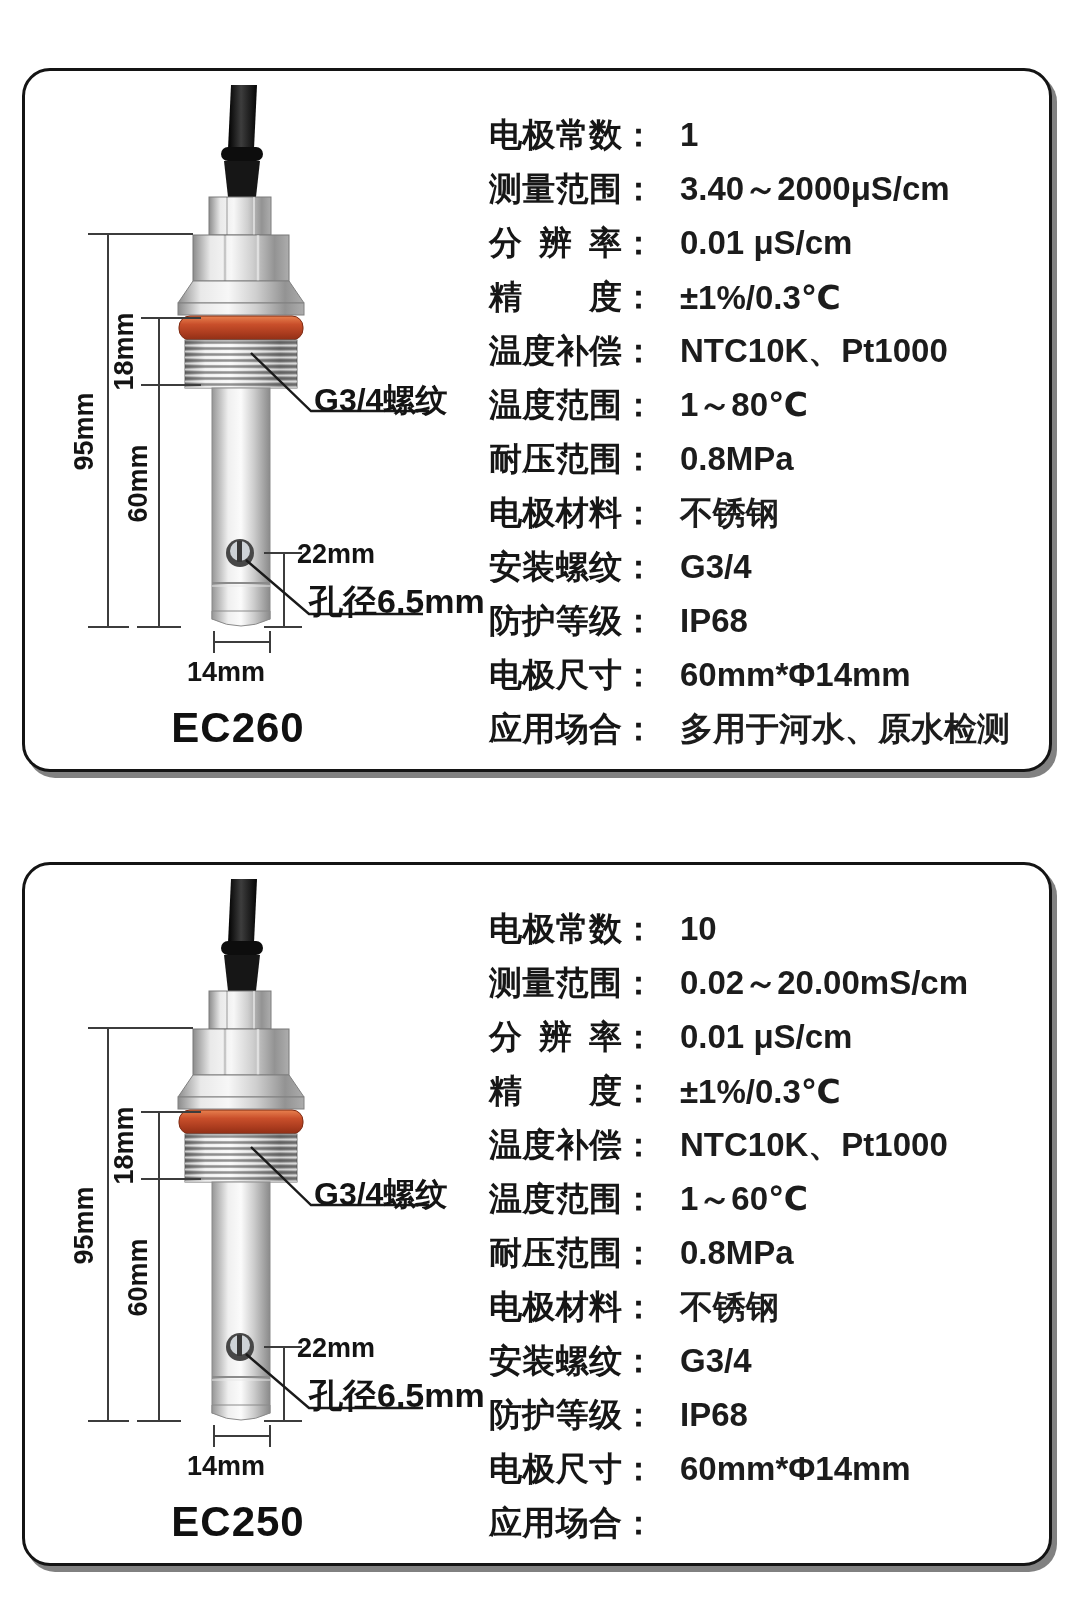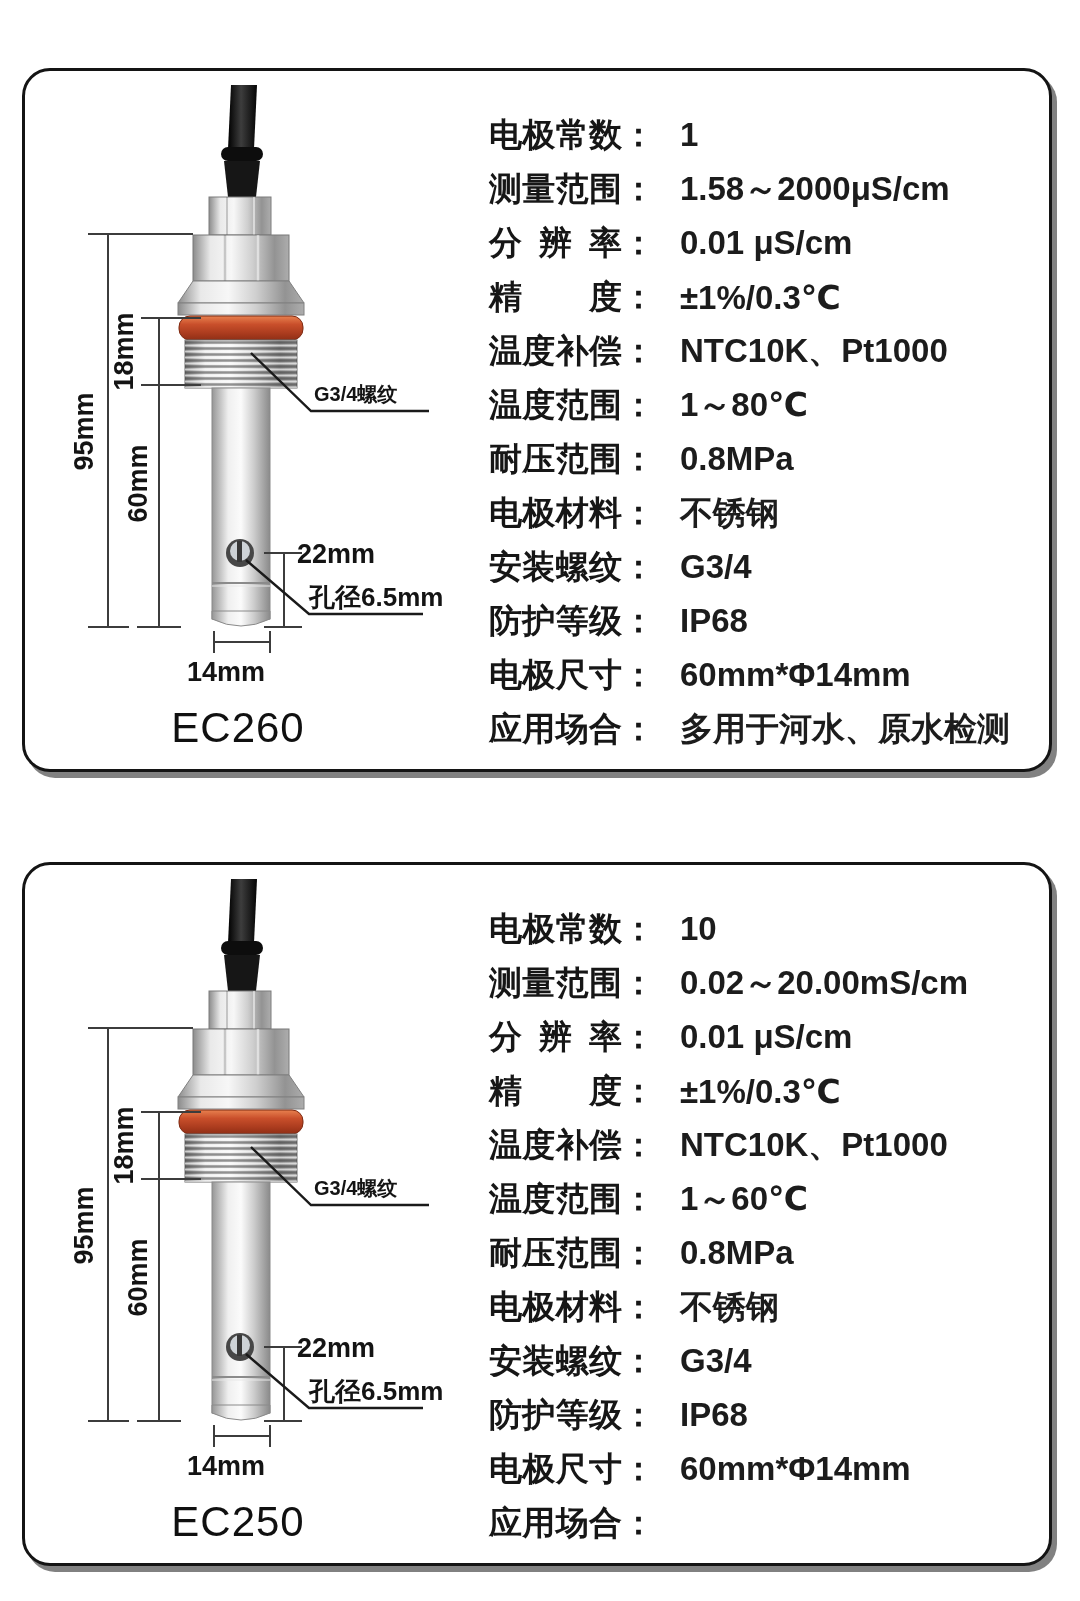--- a/index.html
+++ b/index.html
@@ -18,26 +18,26 @@
   .illu-svg{position:absolute;left:0;top:0;width:470px;height:600px;}
   .dim{
     position:absolute;font-size:27px;font-weight:700;color:#141414;
     line-height:1;white-space:nowrap;
   }
   .dim-rot{width:110px;text-align:center;transform:rotate(-90deg);transform-origin:center center;}
   .dim-overall{left:4px;top:347px;}
   .dim-shaft{left:58px;top:399px;}
   .dim-thread{left:44px;top:267px;}
   .dim-holeoff{left:272px;top:470px;}
-  .dim-holedia{left:284px;top:513px;font-size:26px;}
+  .dim-holedia{left:284px;top:513px;font-size:34px;}
   .dim-tip{left:162px;top:588px;width:120px;text-align:left;}
-  .dim-threadspec{left:289px;top:313px;font-size:20px;}
+  .dim-threadspec{left:289px;top:313px;font-size:32px;}
   .product-name{
     position:absolute;left:93px;top:633px;width:240px;text-align:center;
-    font-size:42px;font-weight:400;letter-spacing:1px;color:#101010;
+    font-size:42px;font-weight:700;letter-spacing:1px;color:#101010;
   }
   .specs{
     position:absolute;left:460px;top:33px;width:552px;
     list-style:none;margin:4px;padding:0;
   }
   .spec-row{display:flex;align-items:center;height:54px;font-size:33px;}
   .spec-label{
     display:inline-block;width:133px;font-weight:700;color:#161616;
     text-align:justify;text-align-last:justify;
   }
@@ -154,21 +154,21 @@
 
   <ul class="specs">
     <li class="spec-row">
         <span class="spec-label">电极常数</span>
         <span class="spec-colon">：</span>
         <span class="spec-value">1</span>
       </li>
     <li class="spec-row">
         <span class="spec-label">测量范围</span>
         <span class="spec-colon">：</span>
-        <span class="spec-value">1.58～2000μS/cm</span>
+        <span class="spec-value">3.40～2000μS/cm</span>
       </li>
     <li class="spec-row">
         <span class="spec-label">分辨率</span>
         <span class="spec-colon">：</span>
         <span class="spec-value">0.01 μS/cm</span>
       </li>
     <li class="spec-row">
         <span class="spec-label">精度</span>
         <span class="spec-colon">：</span>
         <span class="spec-value">±1%/0.3℃</span>

